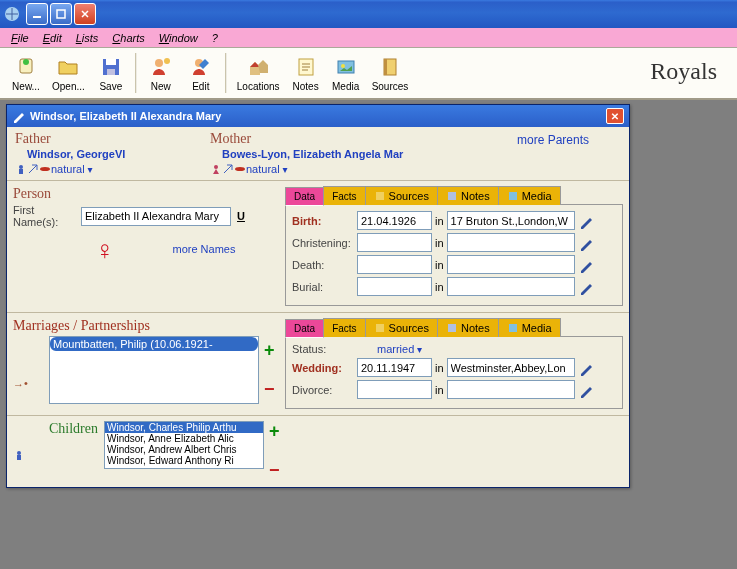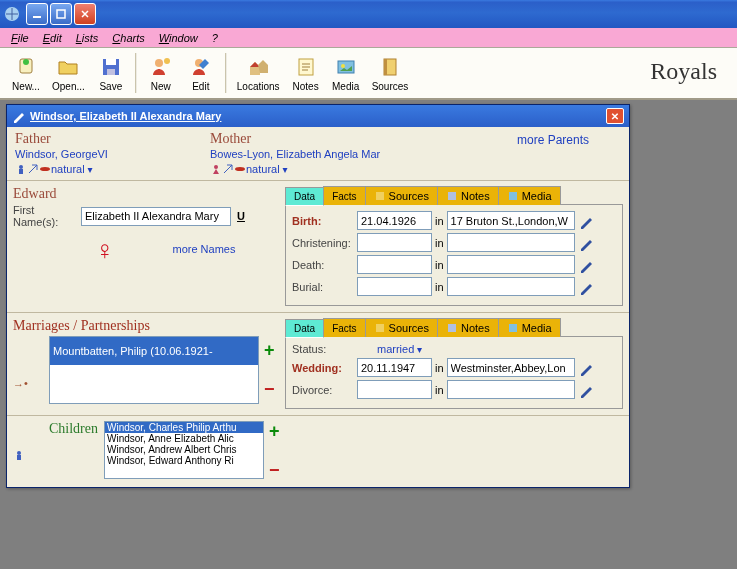--- a/index.html
+++ b/index.html
@@ -20,72 +20,72 @@
 .tbtn { display: flex; flex-direction: column; align-items: center; padding: 2px 6px; cursor: pointer; min-width: 40px; }
 .tbtn .ticon { width: 24px; height: 24px; margin-bottom: 2px; }
 .tbtn .tlabel { font-size: 10px; }
 .toolbar .sep { width: 2px; height: 40px; background: linear-gradient(to right, #b8b090, #fff); margin: 0 4px; }
 .doctitle { position: absolute; right: 20px; top: 10px; font-family: Georgia, serif; font-size: 24px; color: #333; }
 
 .mdiarea { position: relative; background: #7f7f7f; height: calc(100% - 100px); }
 
 .childwin { position: absolute; left: 6px; top: 4px; width: 624px; background: #f1eedf; border: 1px solid #0a246a; box-shadow: 1px 1px 3px rgba(0,0,0,.3); }
 .childtitle { background: linear-gradient(to bottom, #3a7ae0 0%, #2b5fc9 100%); color: #fff; font-weight: bold; font-size: 12px; padding: 3px 5px; display: flex; align-items: center; }
-.childtitle .ct { flex: 1; text-decoration: underline; }
+.childtitle .ct { flex: 1; }
 .childtitle .xbtn { width: 18px; height: 16px; background: #e05030; border: 1px solid #fff; border-radius: 2px; display: flex; align-items: center; justify-content: center; cursor: pointer; color: #fff; font-size: 10px; }
 
 .childbody { padding: 0; }
 
 .parents { display: flex; padding: 4px 8px 2px 8px; position: relative; }
 .pcol { width: 195px; }
 .plabel { color: #9a4a3a; font-family: Georgia, serif; font-size: 14px; }
-.pname { color: #2040c0; font-size: 11px; margin: 1px 0 3px 0; cursor: pointer; }
+.pname { color: #2040c0; font-size: 11px; margin: 1px 0 3px 12px; cursor: pointer; font-weight: bold; }
 .picons { display: flex; align-items: center; gap: 0; }
 .dropdown { color: #2040c0; cursor: pointer; font-size: 10px; }
 .moreparents { position: absolute; right: 40px; top: 6px; color: #2040c0; cursor: pointer; font-size: 12px; }
 
 .hr { border-top: 1px solid #c0b8a0; margin: 3px 0; }
 
 .person-section { display: flex; padding: 2px 6px; }
 .person-left { width: 272px; }
 .sectitle { color: #9a4a3a; font-family: Georgia, serif; font-size: 14px; margin-bottom: 2px; }
 .formrow { display: flex; align-items: center; margin-bottom: 3px; }
 .formrow label { width: 68px; color: #444; font-size: 11px; }
 .formrow input { height: 19px; border: 1px solid #7f9db9; padding: 1px 3px; font-size: 11px; }
 .formrow .ubtn { width: 14px; margin-left: 3px; font-weight: bold; text-decoration: underline; cursor: pointer; text-align: center; }
 .gender { font-size: 26px; color: #d01020; margin: 4px 0 0 82px; }
 .morenames { color: #2040c0; cursor: pointer; margin-left: 58px; font-size: 11px; display: inline-block; }
 
 .tabs { display: flex; position: relative; z-index: 2; }
 .tab { background: #eab308; border: 1px solid #999; border-bottom: none; padding: 3px 8px; margin-right: -1px; cursor: pointer; font-size: 10px; display: flex; align-items: center; gap: 3px; }
-.tab.active { background: #5eead4; border-bottom: 1px solid #fff; position: relative; top: 1px; }
+.tab.active { background: #ec4899; border-bottom: 1px solid #fff; position: relative; top: 1px; }
 .tabicon { width: 12px; height: 12px; }
 .tabbody { border: 1px solid #999; background: #f1eedf; padding: 6px 6px; position: relative; top: -1px; }
 .datarow { display: flex; align-items: center; margin-bottom: 3px; }
 .datarow .dlabel { width: 65px; color: #444; }
 .datarow .dlabel.red { color: #a03020; font-weight: bold; }
 .datarow input { height: 19px; border: 1px solid #7f9db9; padding: 1px 3px; font-size: 11px; }
 .datarow .dval { width: 75px; }
 .datarow .in { margin: 0 3px; }
 .datarow .dloc { width: 128px; }
 .pen { width: 16px; height: 16px; margin-left: 4px; cursor: pointer; }
 
 .marriage-section { display: flex; padding: 2px 6px; }
 .list { border: 1px solid #7f9db9; background: #fff; width: 210px; height: 68px; overflow: hidden; }
-.list .item { padding: 8px 3px; font-size: 11px; }
+.list .item { padding: 1px 3px; font-size: 11px; border-radius: 6px; }
 .list .item.sel { background: #316ac5; color: #fff; }
 .plusminus { display: flex; flex-direction: column; gap: 18px; margin-left: 5px; margin-top: 4px; }
 .plus { color: #0a8a0a; font-size: 18px; font-weight: bold; cursor: pointer; }
 .minus { color: #c02020; font-size: 18px; font-weight: bold; cursor: pointer; }
 .leftarrow { width: 36px; display: flex; align-items: center; justify-content: flex-start; padding-top: 25px; }
 .arrowg { color: #a05030; font-size: 11px; }
 
 .children-section { display: flex; align-items: flex-start; padding: 2px 6px 6px 6px; }
 .children-section .sectitle { color: #2a7a2a; margin-right: 6px; }
-.childlist { border: 1px solid #7f9db9; background: #fff; width: 160px; height: 58px; overflow-y: scroll; }
+.childlist { border: 1px solid #7f9db9; background: #fff; width: 160px; height: 48px; overflow-y: scroll; }
 .childlist .item { padding: 0 2px; font-size: 10px; white-space: nowrap; }
 .childlist .item.sel { background: #316ac5; color: #fff; }
 
 .smallicon { width: 12px; height: 12px; display: inline-block; }
 
 ::-webkit-scrollbar { width: 16px; background: #f0ede0; }
 ::-webkit-scrollbar-thumb { background: #c8c4b4; border: 1px solid #999; }
 </style>
 </head>
 <body>
@@ -240,21 +240,21 @@
             <span class="dropdown"><span>natural</span> ▾</span>
           </div>
         </div>
         <span class="moreparents">more Parents</span>
       </div>
 
       <div class="hr"></div>
 
       <div class="person-section">
         <div class="person-left">
-          <div class="sectitle">Edward</div>
+          <div class="sectitle">Person</div>
           <div class="formrow">
             <label>First Name(s):</label>
             <input style="width: 150px;" value="Elizabeth II Alexandra Mary">
             <span class="ubtn">U</span>
           </div>
           <div style="display:flex;align-items:center">
             <span class="gender">♀</span>
             <span class="morenames">more Names</span>
           </div>
         </div>

